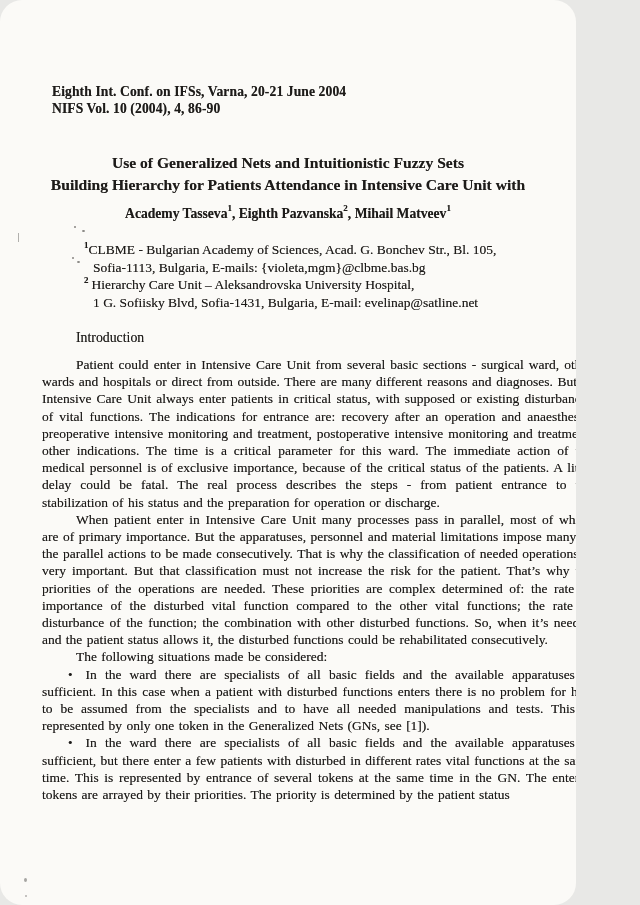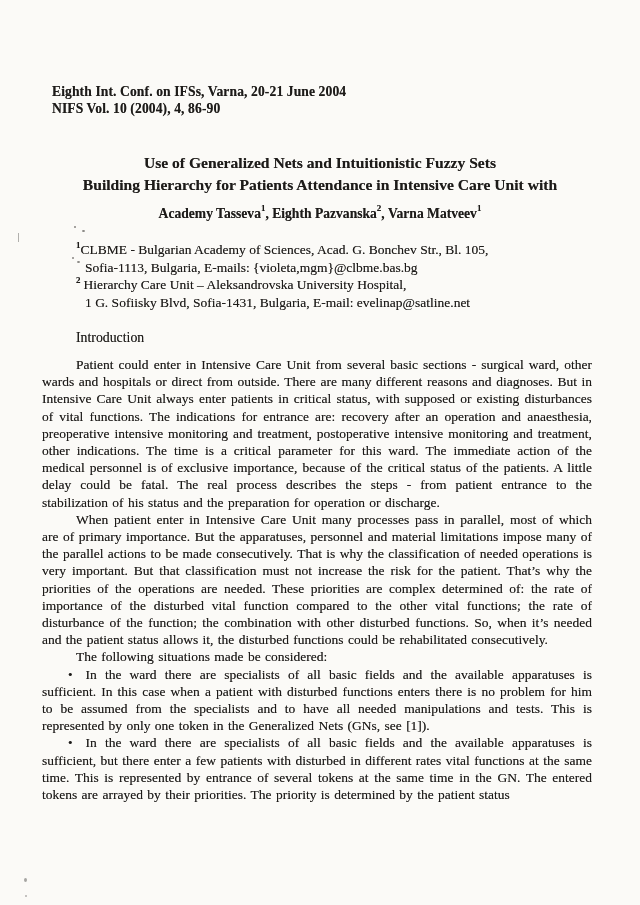--- a/index.html
+++ b/index.html
@@ -2,27 +2,28 @@
 <html><head>
 <meta charset="utf-8">
 <style>
   html, body {
     margin: 0;
     padding: 0;
     background: #e8e8e6;
   }
   .page {
     position: relative;
-    width: 640px;
+    width: 576px;
     height: 905px;
     background: #fbfaf7;
     overflow: hidden;
     font-family: "Liberation Serif", "DejaVu Serif", serif;
     color: #1d1b19;
     text-shadow: 0 0 0.4px rgba(30,28,25,0.55);
+    border-radius: 22px;
   }
 
   
   .conf-header {
     position: absolute;
     left: 52px;
     top: 83px;
     font-weight: bold;
     font-size: 13.6px;
     line-height: 17px;
@@ -54,21 +55,21 @@
     font-weight: bold;
     position: relative;
     top: -1px;
     vertical-align: super;
     line-height: 0;
   }
 
   
   .affil {
     position: absolute;
-    left: 76px;
+    left: 84px;
     top: 241px;
     font-size: 13.5px;
     line-height: 17.6px;
   }
   .affil .cont { padding-left: 9px; }
   .affil .sup-sp { margin-right: 3px; }
 
   
   .content {
     position: absolute;
@@ -115,21 +116,21 @@
     <div>Eighth Int. Conf. on IFSs, Varna, 20-21 June 2004</div>
     <div>NIFS Vol. 10 (2004), 4, 86-90</div>
   </div>
 
   <div class="title-block">
     <div>Use of Generalized Nets and Intuitionistic Fuzzy Sets</div>
     <div>Building Hierarchy for Patients Attendance in Intensive Care Unit with</div>
   </div>
 
   <div class="authors-line">
-    <span><span>Academy Tasseva</span><sup>1</sup><span>, </span></span><span><span>Eighth Pazvanska</span><sup>2</sup><span>, </span></span><span><span>Varna Matveev</span><sup>1</sup></span>
+    <span><span>Academy Tasseva</span><sup>1</sup><span>, </span></span><span><span>Eighth Pazvanska</span><sup>2</sup><span>, </span></span><span><span>Mihail Matveev</span><sup>1</sup></span>
   </div>
 
   <div class="affil">
     <div><sup>1</sup><span>CLBME - Bulgarian Academy of Sciences, Acad. G. Bonchev Str., Bl. 105,</span></div>
     <div class="cont">Sofia-1113, Bulgaria, E-mails: {violeta,mgm}@clbme.bas.bg</div>
     <div><sup class="sup-sp">2</sup><span>Hierarchy Care Unit – Aleksandrovska University Hospital,</span></div>
     <div class="cont">1 G. Sofiisky Blvd, Sofia-1431, Bulgaria, E-mail: evelinap@satline.net</div>
   </div>
 
   <div class="content">

